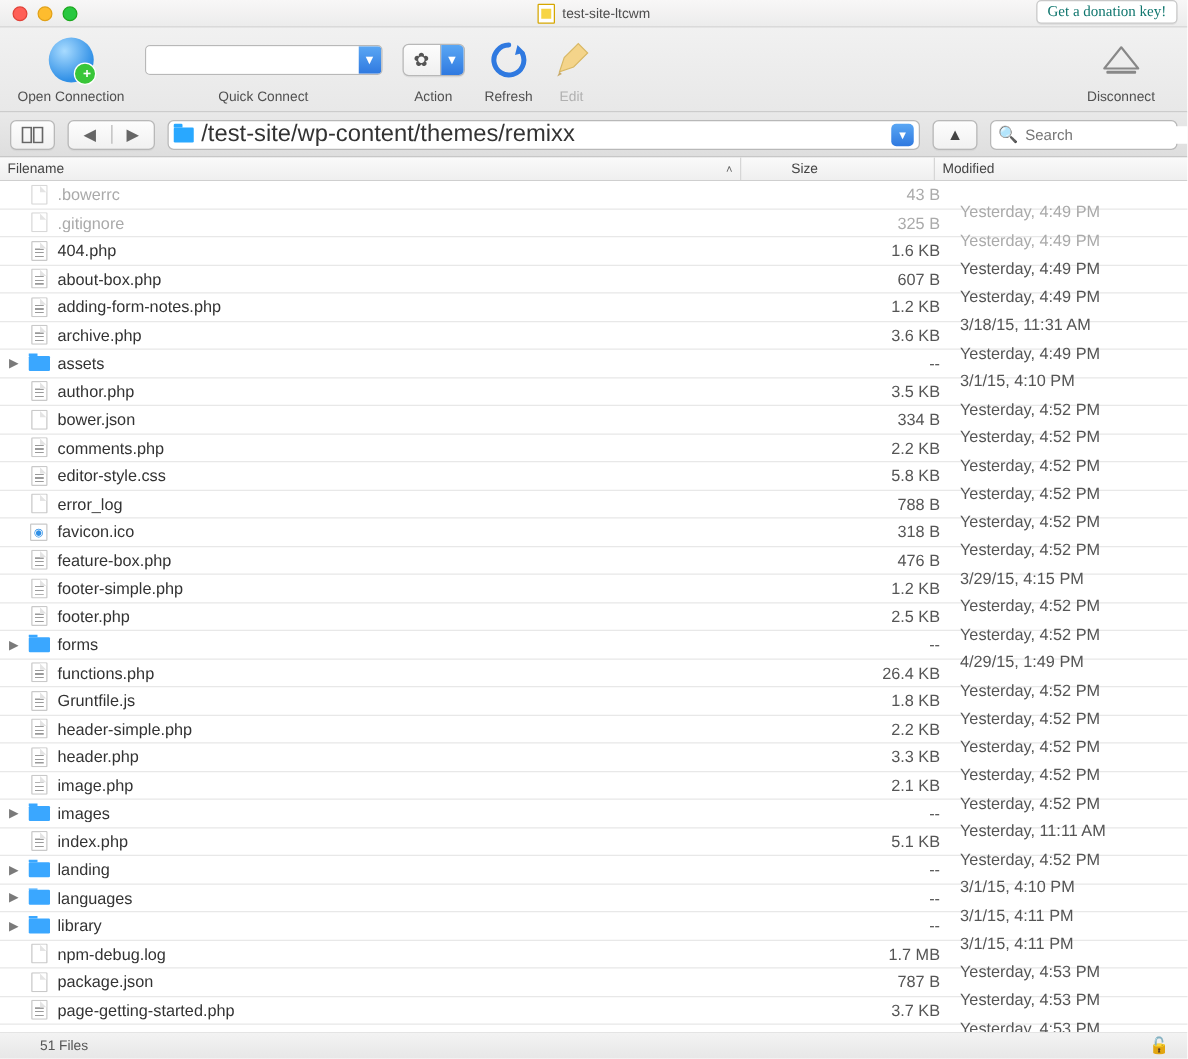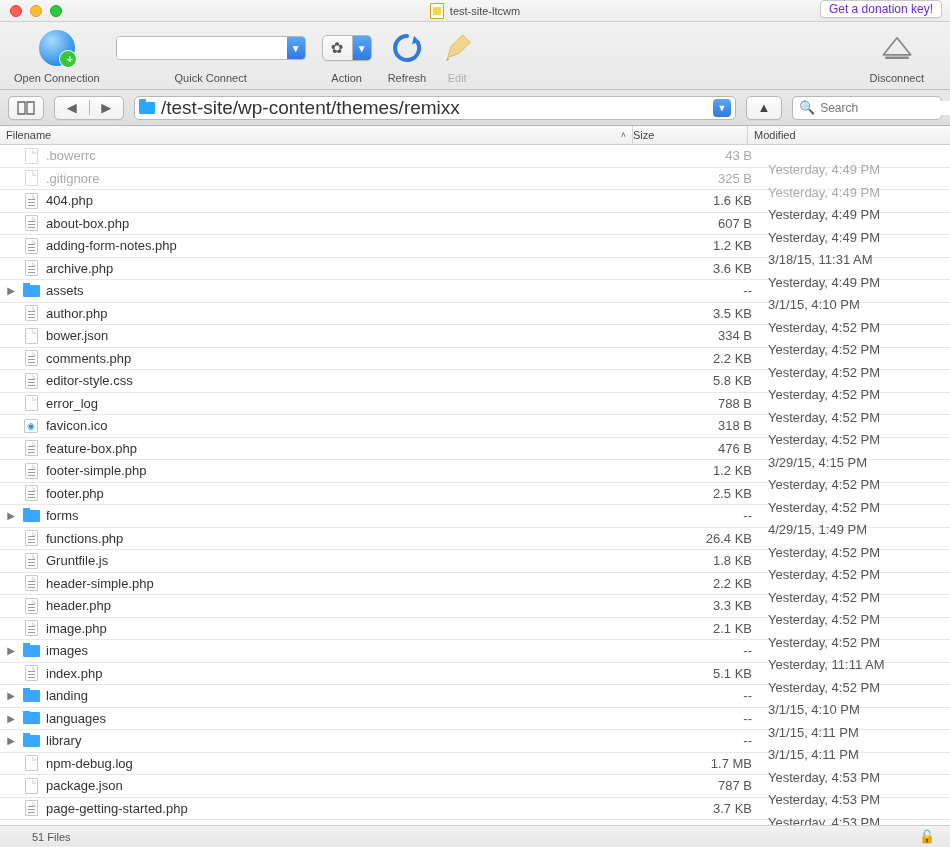--- a/index.html
+++ b/index.html
@@ -41,22 +41,23 @@
   .title-icon {
     width: 14px; height: 16px; background: #fff; border: 1px solid #d5a600;
     border-radius: 1px; position: relative;
   }
   .title-icon::before {
     content: ""; position: absolute; top: 3px; left: 2px; right: 2px; bottom: 3px;
     background: linear-gradient(#f7d544,#f7d544);
   }
   .donation-btn {
     background: #fff; border: 1px solid #c8c8c8; border-radius: 4px;
-    padding: 1px 8px; font-size: 12px; color: #6d28d9; cursor: pointer;
+    padding: 1px 8px; font-size: 12px; color: #0f766e; cursor: pointer;
     box-shadow: 0 1px 0 rgba(0,0,0,0.05);
+    font-family: Liberation Serif, serif;
   }
   .donation-wrap { position: absolute; right: 8px; top: 0px; }
 
   .toolbar {
     height: 68px;
     background: linear-gradient(#f1f1f1, #e8e8e8);
     border-bottom: 1px solid #bdbdbd;
     display: flex;
     align-items: flex-start;
     padding-top: 4px;
@@ -169,21 +170,21 @@
   }
   .search-glyph { color: #999; font-size: 13px; }
 
   .list-header {
     height: 19px; background: linear-gradient(#fafafa,#efefef);
     border-bottom: 1px solid #cfcfcf;
     display: flex; font-size: 11px; color: #444;
   }
   .col-name { flex: 1; padding-left: 6px; display: flex; align-items: center; position: relative; border-right: 1px solid #d6d6d6; }
   .col-name .sort-caret { position: absolute; right: 6px; font-size: 9px; color: #666; }
-  .col-size { width: 115px; padding-right: 12px; display: flex; align-items: center; border-right: 1px solid #d6d6d6; }
+  .col-size { width: 115px; padding-right: 12px; display: flex; align-items: center; border-right: 1px solid #d6d6d6; margin-left: 40px; }
   .col-mod  { width: 202px; padding-left: 6px; display: flex; align-items: center; }
 
   .file-list-wrap {
     position: absolute;
     top: 145px; bottom: 22px; left: 0; right: 0;
     overflow-y: scroll;
     background: #fff;
   }
   .file-row {
     height: 22.5px; display: flex; align-items: center;

